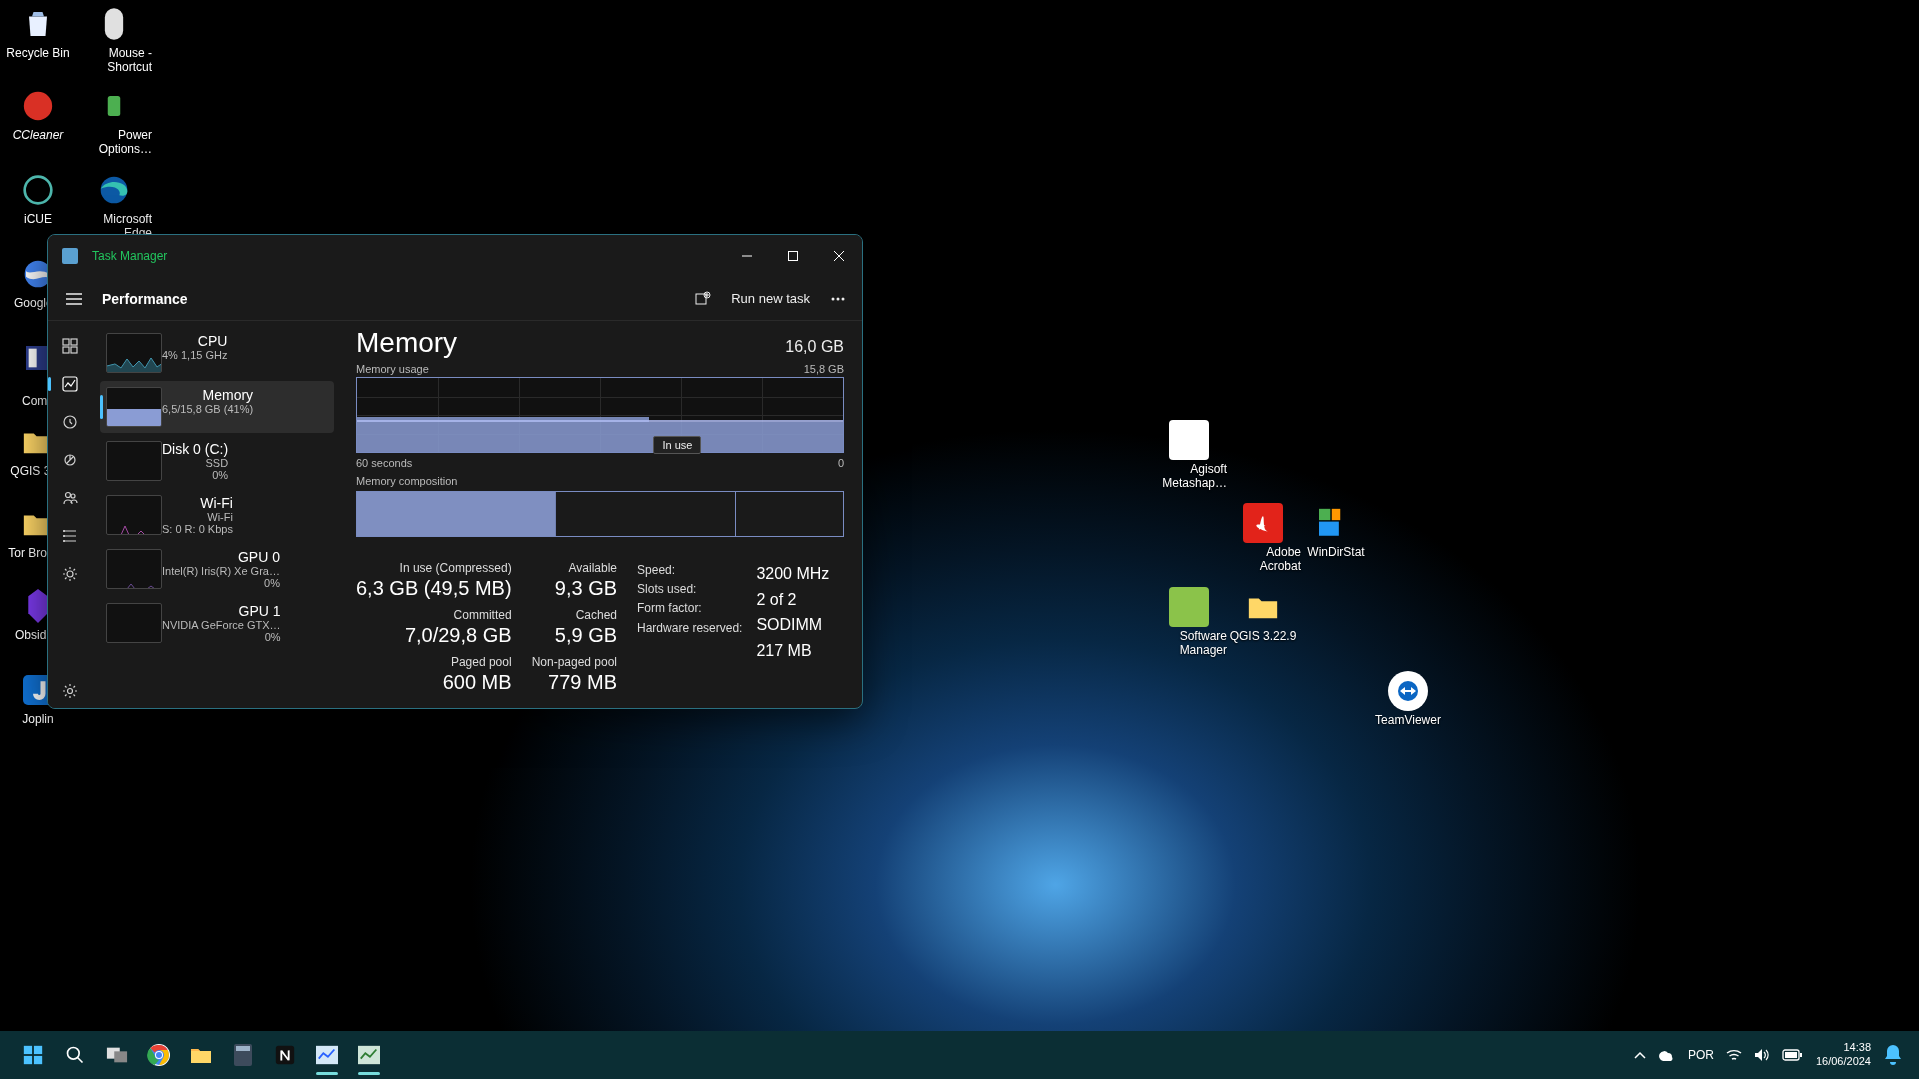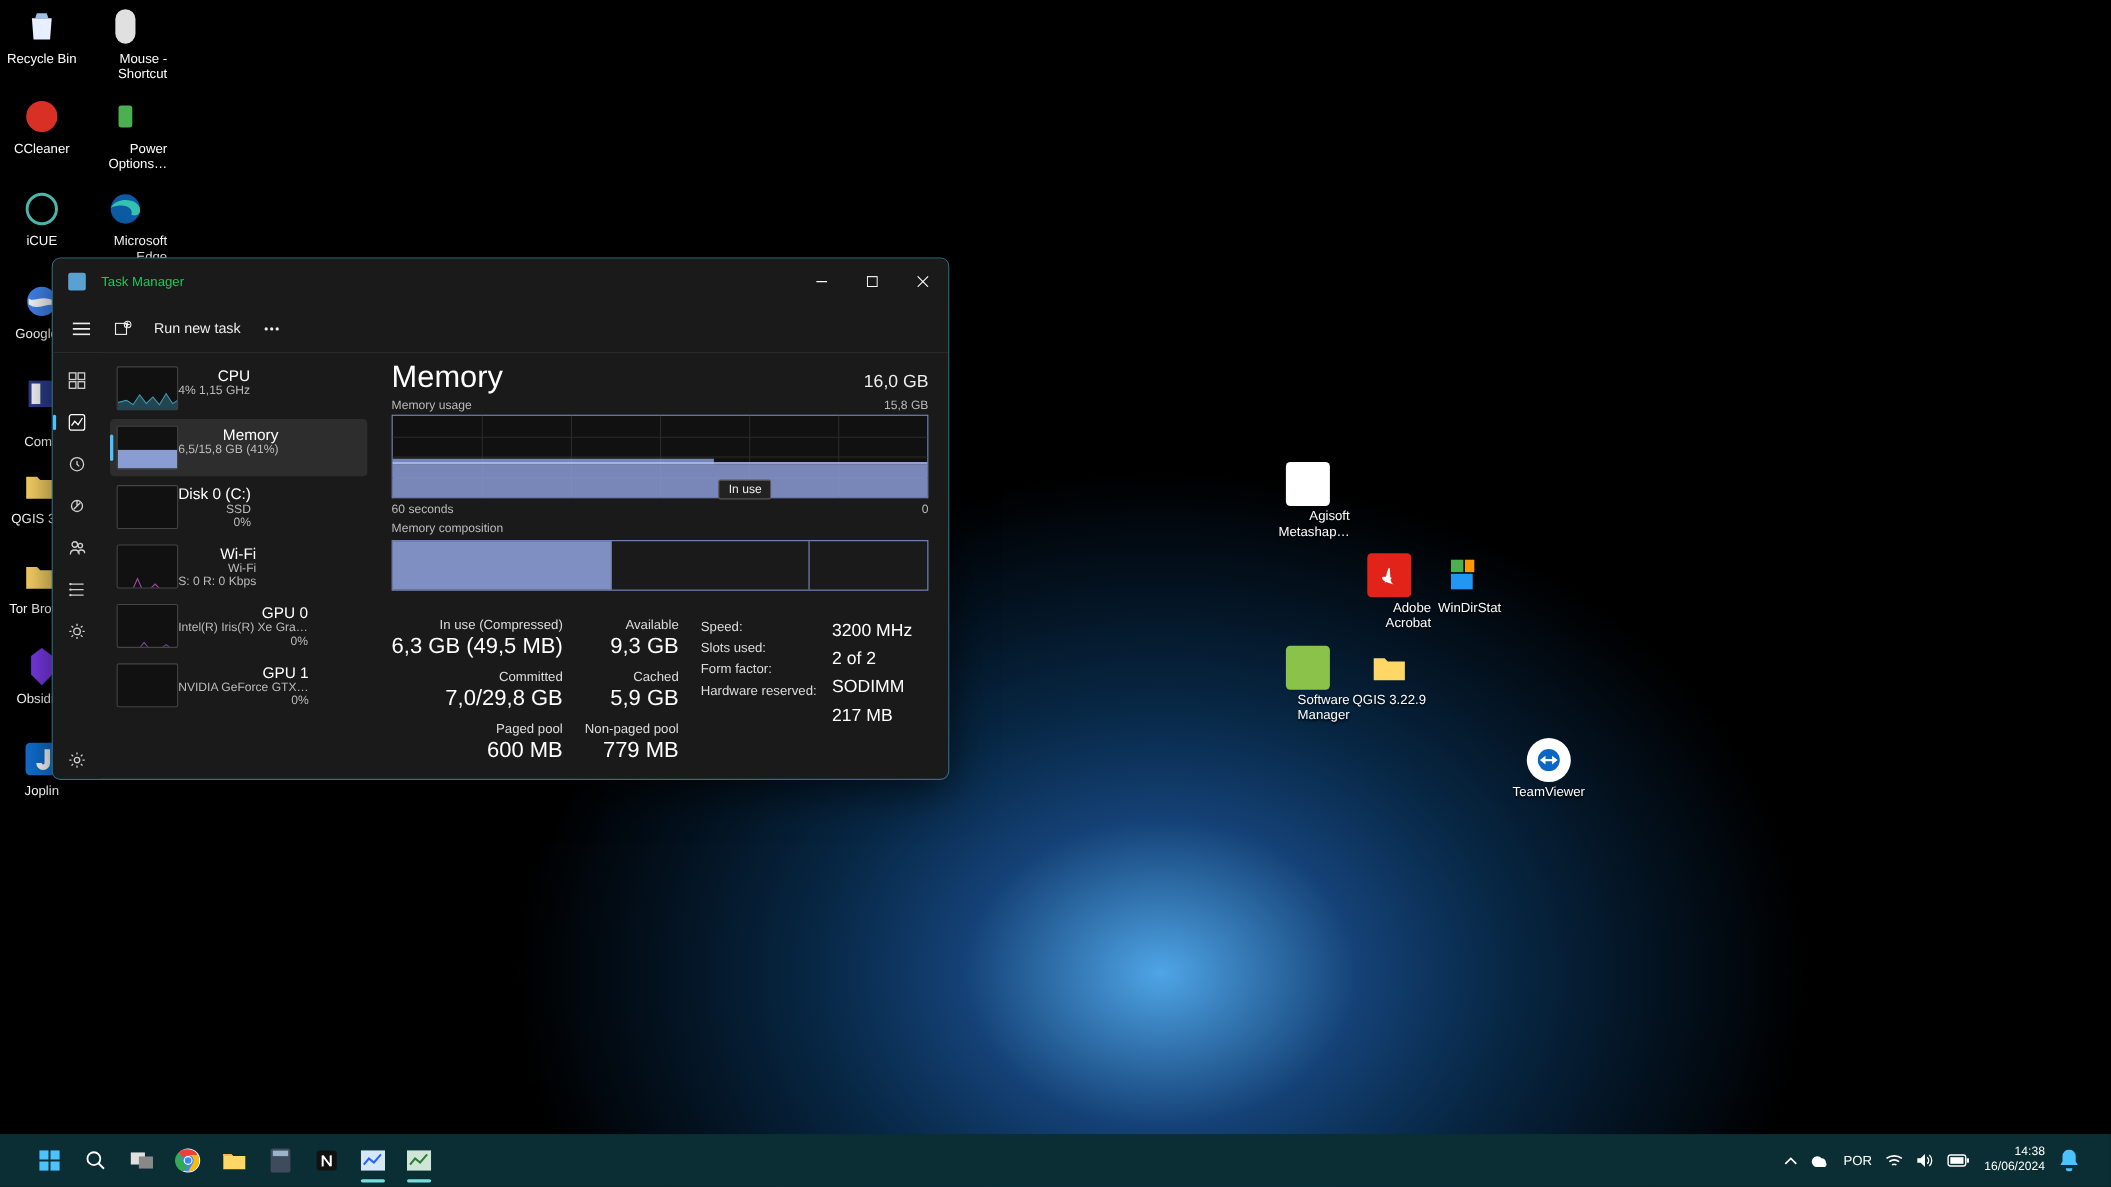--- a/index.html
+++ b/index.html
@@ -64,21 +64,21 @@
 .comp-seg { border-right:1px solid #7a8cc2; }
 .comp-seg.used { background:#8a9cd4; opacity:0.9; }
 .stats-grid { display:flex; gap:20px; margin-top:24px; }
 .stat-col { display:flex; flex-direction:column;align-items:flex-end; }
 .stat-lbl { color:#ddd; font-size:12px; }
 .stat-val { color:#fff; font-size:20px; margin-top:2px; margin-bottom:8px; }
 .spec-table { display:flex; gap:14px; }
 .spec-k { color:#ddd; font-size:12px; line-height:1.6; }
 .spec-v { color:#fff; font-size:16px; line-height:1.6; }
 
-.taskbar { position:absolute; left:0; right:0; bottom:0; height:48px; background:#0b2e34; display:flex; align-items:center; padding:0 24px; }
+.taskbar { position:absolute; left:0; right:0; bottom:0; height:48px; background:#0b2e34; display:flex; align-items:center; padding:0 12px; }
 .tb-btn { width:42px; height:40px; display:flex; align-items:center; justify-content:center; cursor:pointer; border-radius:4px; position:relative; }
 .tb-btn.active::after { content:''; position:absolute; left:10px; right:10px; bottom:0; height:3px; background:#7dd; border-radius:2px; }
 .tb-spacer { flex:1; }
 .tray { display:flex; align-items:center; gap:12px; color:#fff; font-size:12px; padding:0 6px; }
 .tray-ico { cursor:pointer; }
 .clock { color:#fff; font-size:11px; text-align:right; line-height:1.25; padding:0 8px; cursor:pointer; }
 .notif { width:28px; display:flex; align-items:center; justify-content:center; color:#4cc2ff; cursor:pointer; }
 
 svg { display:block; }
 </style>
@@ -88,21 +88,21 @@
 <div>
   <div class="desktop-icon" style="left:0px; top:4px;">
       <div class="ico">
         <svg width="36" height="36" viewBox="0 0 24 24">
           <path fill="#e8f0ff" d="M6 7h12l-1 13H7z"></path>
           <path fill="#9fbde6" d="M9 4h6l1 3H8z"></path>
         </svg>
       </div>
       <div class="lbl">Recycle Bin</div>
     </div>
-  <div class="desktop-icon" style="left:0px; top:86px;">
+  <div class="desktop-icon" style="left:0px; top:86px;font-style:italic;">
       <div class="ico">
         <svg width="34" height="34" viewBox="0 0 24 24">
           <circle cx="12" cy="12" r="10" fill="#d93025"></circle>
           <path fill="#fff" d="M13 5a7 7 0 100 14 5 5 0 010-14z"></path>
         </svg>
       </div>
       <div class="lbl">CCleaner</div>
     </div>
   <div class="desktop-icon" style="left:0px; top:170px;">
       <div class="ico">
@@ -257,20 +257,21 @@
       </div>
   </div>
   <div class="tm-toolbar">
     <div class="hamburger">
         <svg width="16" height="12">
           <line x1="0" y1="1" x2="16" y2="1" stroke="#eee" stroke-width="1.5"></line>
           <line x1="0" y1="6" x2="16" y2="6" stroke="#eee" stroke-width="1.5"></line>
           <line x1="0" y1="11" x2="16" y2="11" stroke="#eee" stroke-width="1.5"></line>
         </svg>
       </div>
+    <div class="section-title">Performance</div>
     <div class="run-task">
       <svg width="16" height="16" viewBox="0 0 16 16">
           <rect x="1" y="3" width="10" height="10" fill="none" stroke="#eee"></rect>
           <circle cx="12" cy="4" r="3" fill="none" stroke="#eee"></circle>
           <path d="M12 2v4M10 4h4" stroke="#eee"></path>
         </svg>
       <span>Run new task</span>
     </div>
     <div class="more-btn">
         <svg width="14" height="4">

